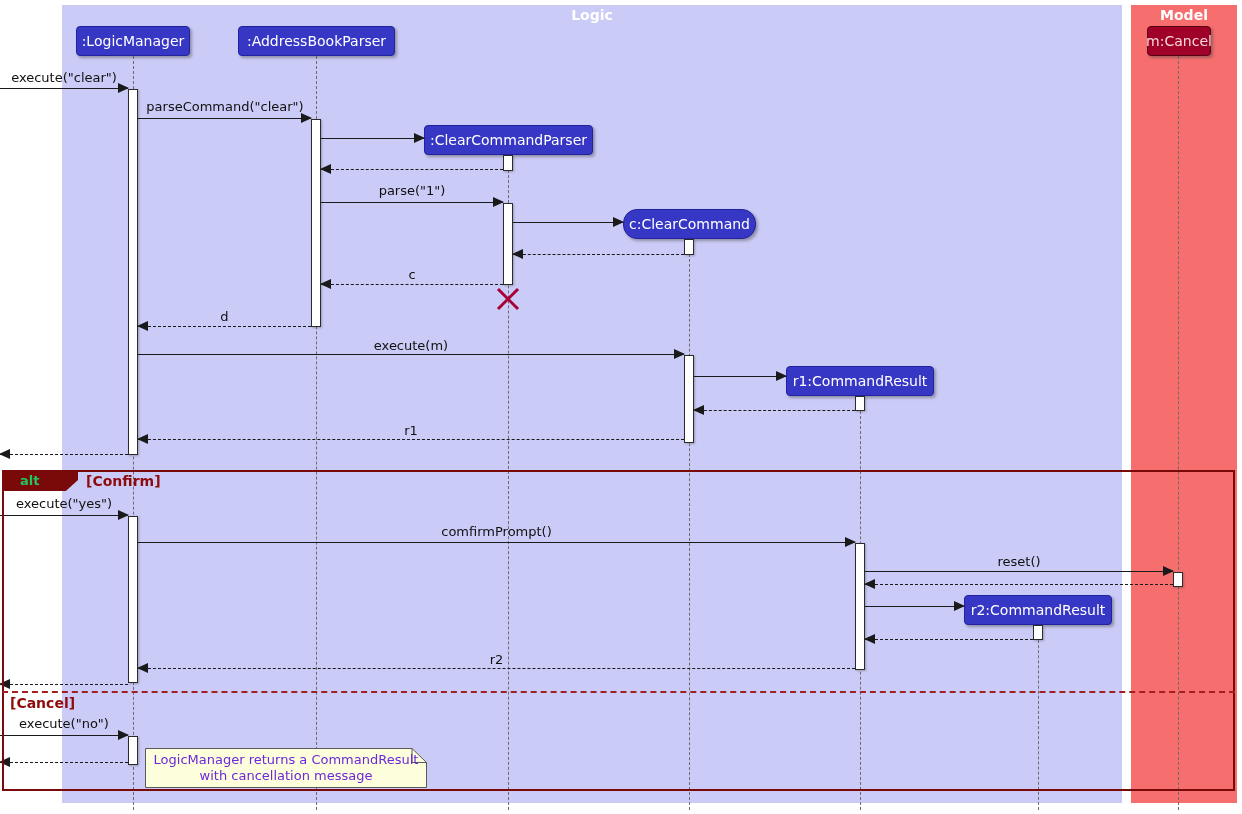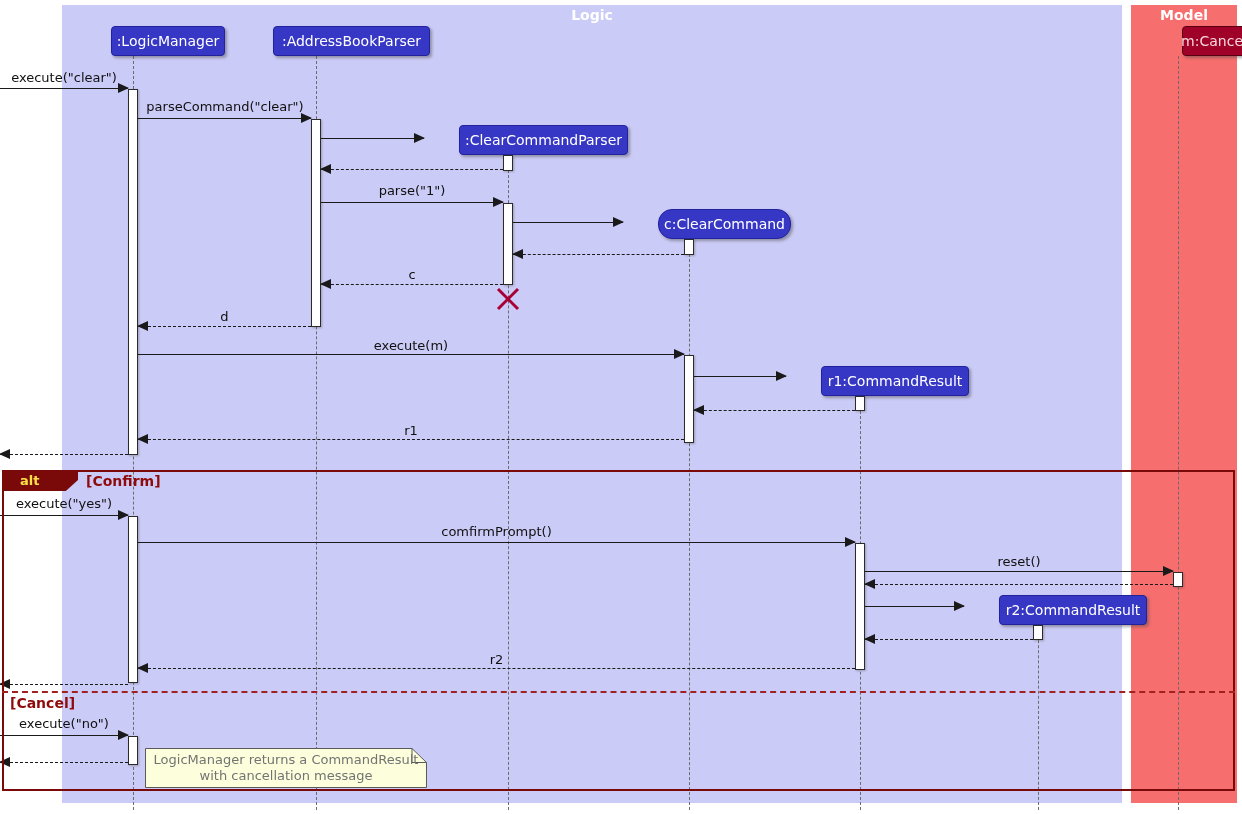--- a/index.html
+++ b/index.html
@@ -9,47 +9,46 @@
     font-family:"DejaVu Sans","Liberation Sans",sans-serif;
     background:#ffffff; overflow:hidden;
   }
   .frame { position:absolute; }
   .frame-title { position:absolute; text-align:center; color:#ffffff; font-weight:bold; font-size:14px; }
   .box {
     position:absolute; display:flex; align-items:center; justify-content:center;
     background:#3737C6; border:1px solid #22229E; border-radius:4px;
     color:#ffffff; font-size:14px; white-space:nowrap;
     box-shadow:2px 2px 3px rgba(70,70,70,.45);
-    margin-left:35px;
   }
   .box.model-box { background:#9F0128; border-color:#5A0014; color:#F9D9DE; }
   .lifeline { position:absolute; width:0; border-left:1px dashed #6B6B6B; }
   .act { position:absolute; width:10px; background:#ffffff; border:1px solid #2b2b2b; box-shadow:1px 1px 2px rgba(70,70,70,.35); }
   .arrow { position:absolute; height:0; border-top:1px solid #1a1a1a; }
   .arrow.dashed { border-top-style:dashed; }
   .arrow.right::after {
     content:""; position:absolute; right:-1px; top:-6px; width:0; height:0;
     border-style:solid; border-width:5px 0 5px 11px;
     border-color:transparent transparent transparent #1a1a1a;
   }
   .arrow.left::before {
     content:""; position:absolute; left:-1px; top:-6px; width:0; height:0;
     border-style:solid; border-width:5px 11px 5px 0;
     border-color:transparent #1a1a1a transparent transparent;
   }
   .mlabel { position:absolute; font-size:13px; color:#101010; text-align:center; white-space:nowrap; }
   .alt-frame { position:absolute; border:2px solid #7A0A0A; }
   .alt-badge {
-    position:absolute; background:#7A0A0A; color:#fde047; font-weight:bold; font-size:13px;
+    position:absolute; background:#7A0A0A; color:#22c55e; font-weight:bold; font-size:13px;
     display:flex; align-items:center; padding-left:18px;
     clip-path:polygon(0 0,100% 0,100% 48%,84% 100%,0 100%);
   }
   .guard { position:absolute; color:#8F0A0A; font-weight:bold; font-size:14px; white-space:nowrap; }
   .alt-divider { position:absolute; height:0; border-top:2px dashed #A32020; }
-  .note-text { position:absolute; font-size:13px; color:#737373; text-align:center; }
+  .note-text { position:absolute; font-size:13px; color:#6d28d9; text-align:center; }
   svg { position:absolute; display:block; }
 </style>
 </head>
 <body>
 
 <div id="stage">
 
   <div class="frame" style="left:62px; top:5px; width:1060px; height:798px; background:#CBCBF7;"></div>
   <div class="frame" style="left:1131px; top:5px; width:106px; height:798px; background:#F76E6E;"></div>
   <div class="frame-title" style="left:62px; top:7px; width:1060px;">Logic</div>

